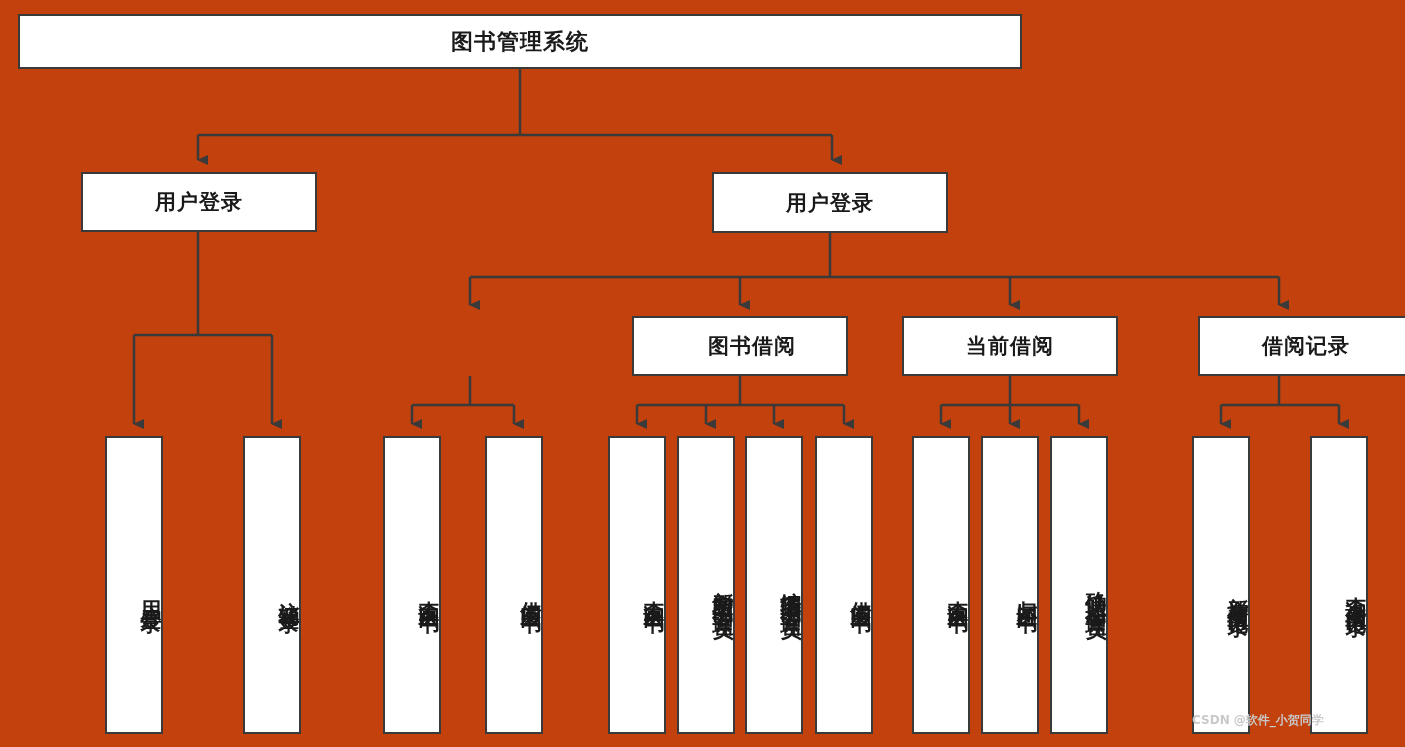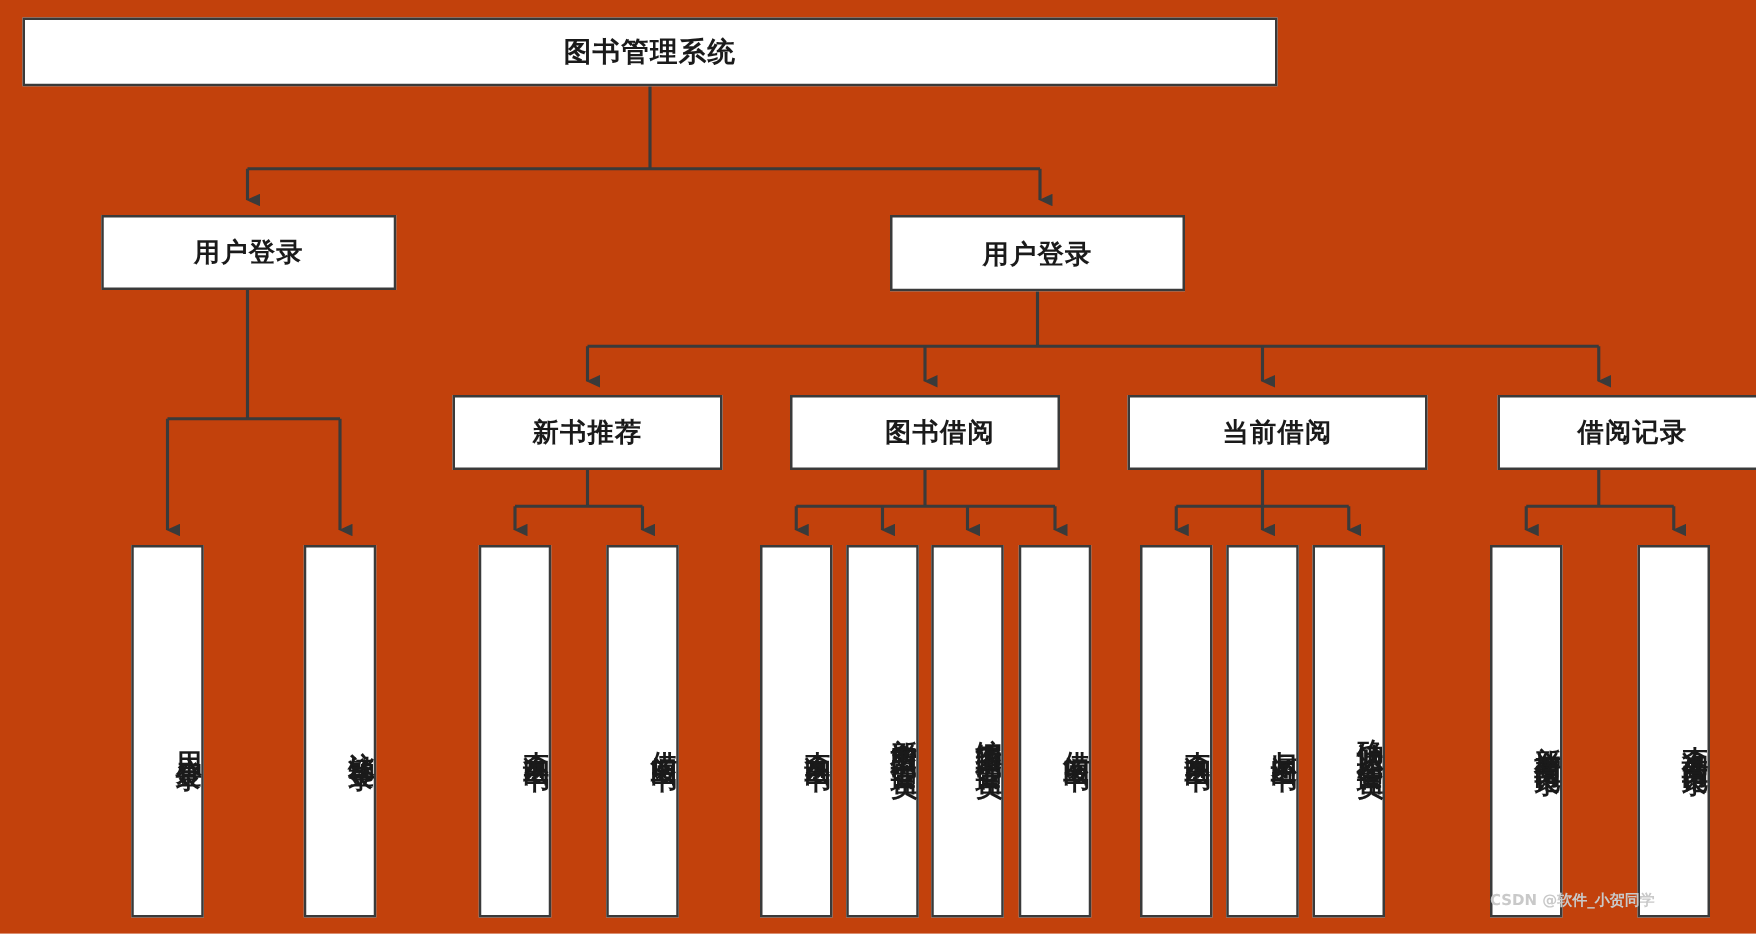--- a/index.html
+++ b/index.html
@@ -129,27 +129,24 @@
     <span>图书管理系统</span>
   </div>
 
   <div class="node node-h" style="left:81px; top:172px; width:236px; height:60px;">
     <span>用户登录</span>
   </div>
   <div class="node node-h" style="left:712px; top:172px; width:236px; height:61px;">
     <span>用户登录</span>
   </div>
 
-  <div class="node node-h" style="left:362px; top:316px; width:216px; height:60px;">
-    <span>新书推荐</span>
-  </div>
   <div class="node node-h" style="left:632px; top:316px; width:216px; height:60px;padding-left:24px;">
     <span>图书借阅</span>
   </div>
-  <div class="node node-h" style="left:902px; top:316px; width:240px; height:60px;align-items:center;">
+  <div class="node node-h" style="left:902px; top:316px; width:216px; height:60px;align-items:center;">
     <span>当前借阅</span>
   </div>
   <div class="node node-h" style="left:1198px; top:316px; width:216px; height:60px;">
     <span>借阅记录</span>
   </div>
 
   <div class="node node-v" style="left:105px; top:436px; width:58px; height:298px;">
     <span class="node-v-lbl">用户登录</span>
   </div>
   <div class="node node-v" style="left:243px; top:436px; width:58px; height:298px;">

